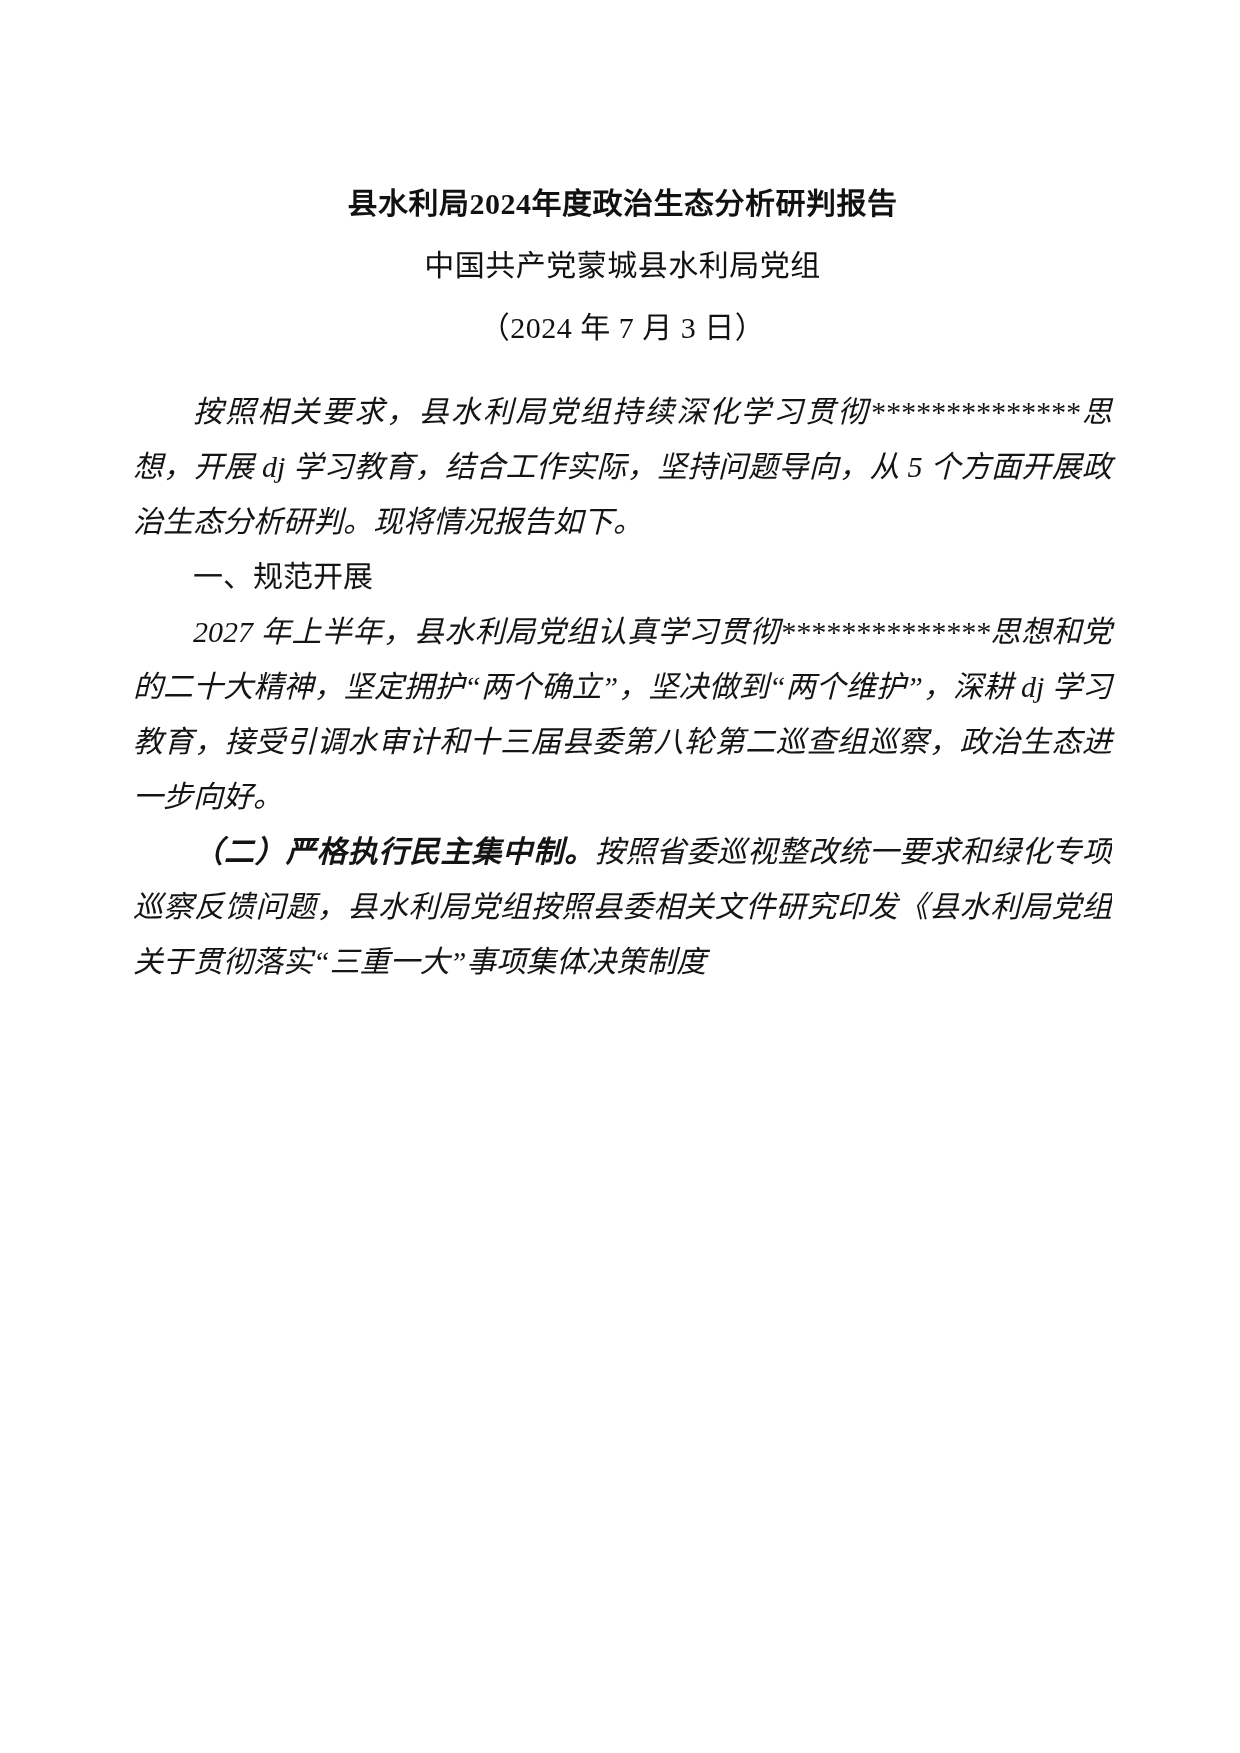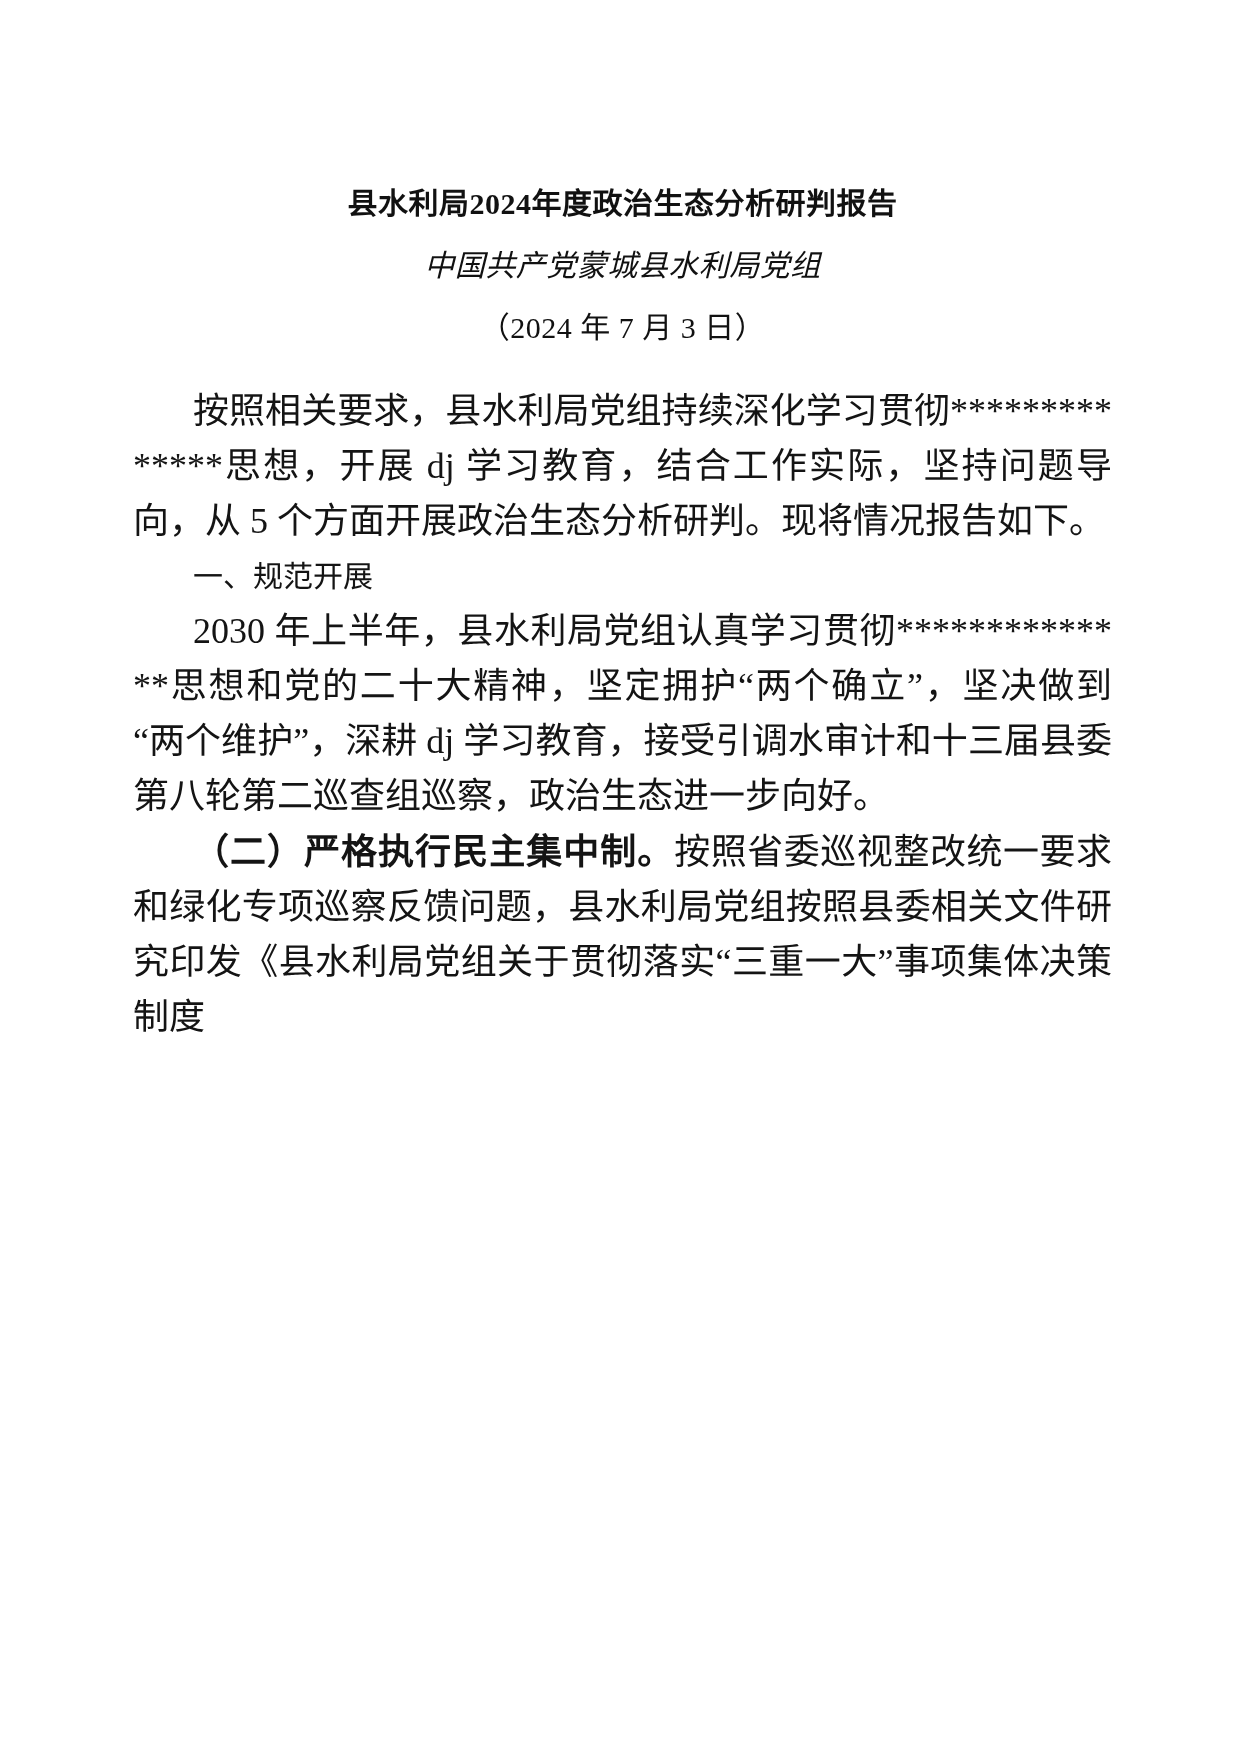--- a/index.html
+++ b/index.html
@@ -35,34 +35,35 @@
     text-align: center;
     font-family: "Liberation Serif", "DejaVu Serif", serif;
     font-size: 30px;
     line-height: 57px;
     letter-spacing: 0.5px;
     white-space: nowrap;
     color: #111111;
   }
 
   .doc-title { margin: 0 0 5px 0; }
-  .doc-org   { margin: 0 0 5px 0; font-style: italic; }
+  .doc-org   { margin: 0 0 5px 0; }
   .doc-date  { margin: 0 0 28px 0; text-align: center; }
 
   .para {
-    font-size: 36px;
+    font-size: 30px;
     line-height: 55px;
     text-align: justify;
     text-justify: inter-ideograph;
     text-align-last: left;
     margin: 0 0 0 0;
     text-indent: 60px;
     color: #141414;
     word-break: break-all;
     letter-spacing: 0;
+    font-style: italic;
   }
 
   .para + .para { margin-top: 0; }
 
   .heading-run {
     font-weight: bold;
     font-family: "Liberation Sans", "DejaVu Sans", sans-serif;
     letter-spacing: 0.5px;
   }
 
@@ -85,18 +86,18 @@
   <h1 class="doc-title"><span>县水利局2024年度政治生态分析研判报告</span></h1>
 
   <div class="doc-org"><span>中国共产党蒙城县水利局党组</span></div>
 
   <div class="doc-date"><span>（2024 年 7 月 3 日）</span></div>
 
   <p class="para">按照相关要求，县水利局党组持续深化学习贯彻**************思想，开展 dj 学习教育，结合工作实际，坚持问题导向，从 5 个方面开展政治生态分析研判。现将情况报告如下。</p>
 
   <p class="section-label">一、规范开展</p>
 
-  <p class="para">2030 年上半年，县水利局党组认真学习贯彻**************思想和党的二十大精神，坚定拥护“两个确立”，坚决做到“两个维护”，深耕 dj 学习教育，接受引调水审计和十三届县委第八轮第二巡查组巡察，政治生态进一步向好。</p>
+  <p class="para">2027 年上半年，县水利局党组认真学习贯彻**************思想和党的二十大精神，坚定拥护“两个确立”，坚决做到“两个维护”，深耕 dj 学习教育，接受引调水审计和十三届县委第八轮第二巡查组巡察，政治生态进一步向好。</p>
 
 
   <p class="para clip-bottom"><span class="heading-run">（二）严格执行民主集中制。</span><span>按照省委巡视整改统一要求和绿化专项巡察反馈问题，县水利局党组按照县委相关文件研究印发《县水利局党组关于贯彻落实“三重一大”事项集体决策制度</span></p>
 
 </div>
 
 </body></html>

